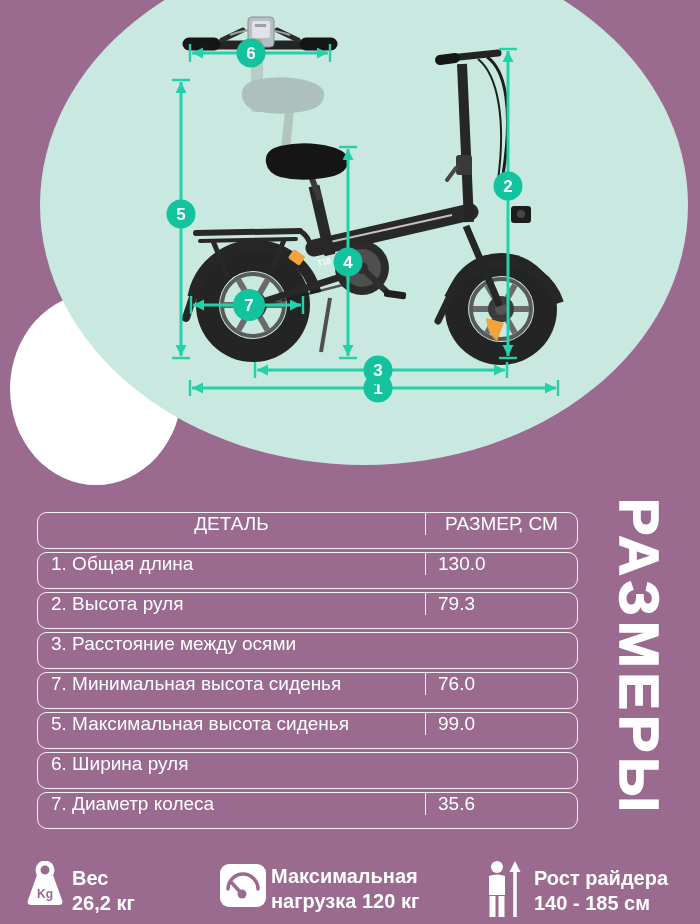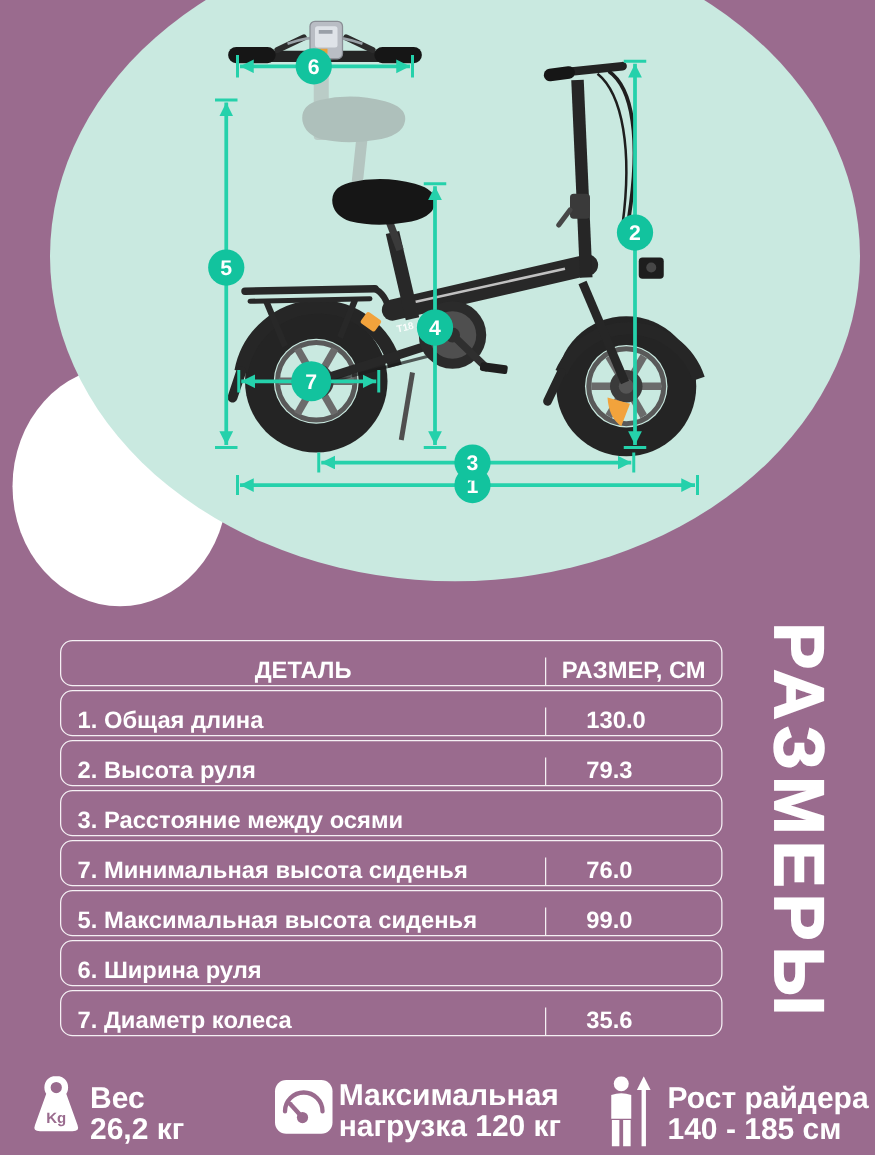--- a/index.html
+++ b/index.html
@@ -41,45 +41,45 @@
   .frame-label{
     fill:#ffffff;font-family:"Liberation Sans",sans-serif;
     font-size:8px;font-weight:bold;opacity:.9;
   }
 
   
   .spec-table{
     position:absolute;left:37px;top:512px;width:541px;
   }
   .trow{
-    display:flex;align-items:flex-end;height:37px;
+    display:flex;align-items:flex-start;height:37px;
     border:1.5px solid rgba(255,255,255,.9);
     border-radius:10px;margin-bottom:3px;
-    font-size:19px;font-weight:bold;color:var(--text-white);margin-left:11px;
+    font-size:19px;font-weight:normal;color:var(--text-white);
   }
   .cell-label{
     width:387px;display:flex;align-items:center;padding-left:13px;
   }
   .cell-value{
-    flex:1;display:flex;align-items:center;padding-left:32px;
+    flex:1;display:flex;align-items:center;padding-left:12px;
     border-left:1.5px solid rgba(255,255,255,.9);
   }
   .thead .cell-label{justify-content:center;padding-left:0;}
   .thead .cell-value{justify-content:center;padding-left:0;}
 
   
   .vertical-title{
     position:absolute;left:672px;top:498px;
     transform:rotate(90deg);transform-origin:0 0;
     font-size:56px;font-weight:bold;letter-spacing:5px;
     color:var(--text-white);white-space:nowrap;
     -webkit-text-stroke:1.5px #ffffff;
   }
   .footer-text{
-    position:absolute;font-size:24px;font-weight:bold;line-height:25px;
+    position:absolute;font-size:20px;font-weight:bold;line-height:25px;
     color:var(--text-white);white-space:nowrap;
   }
   .icon-svg{position:absolute;}
 </style>
 </head>
 <body>
 
 <div class="circle-white"></div>
 <div class="circle-mint"></div>
 

